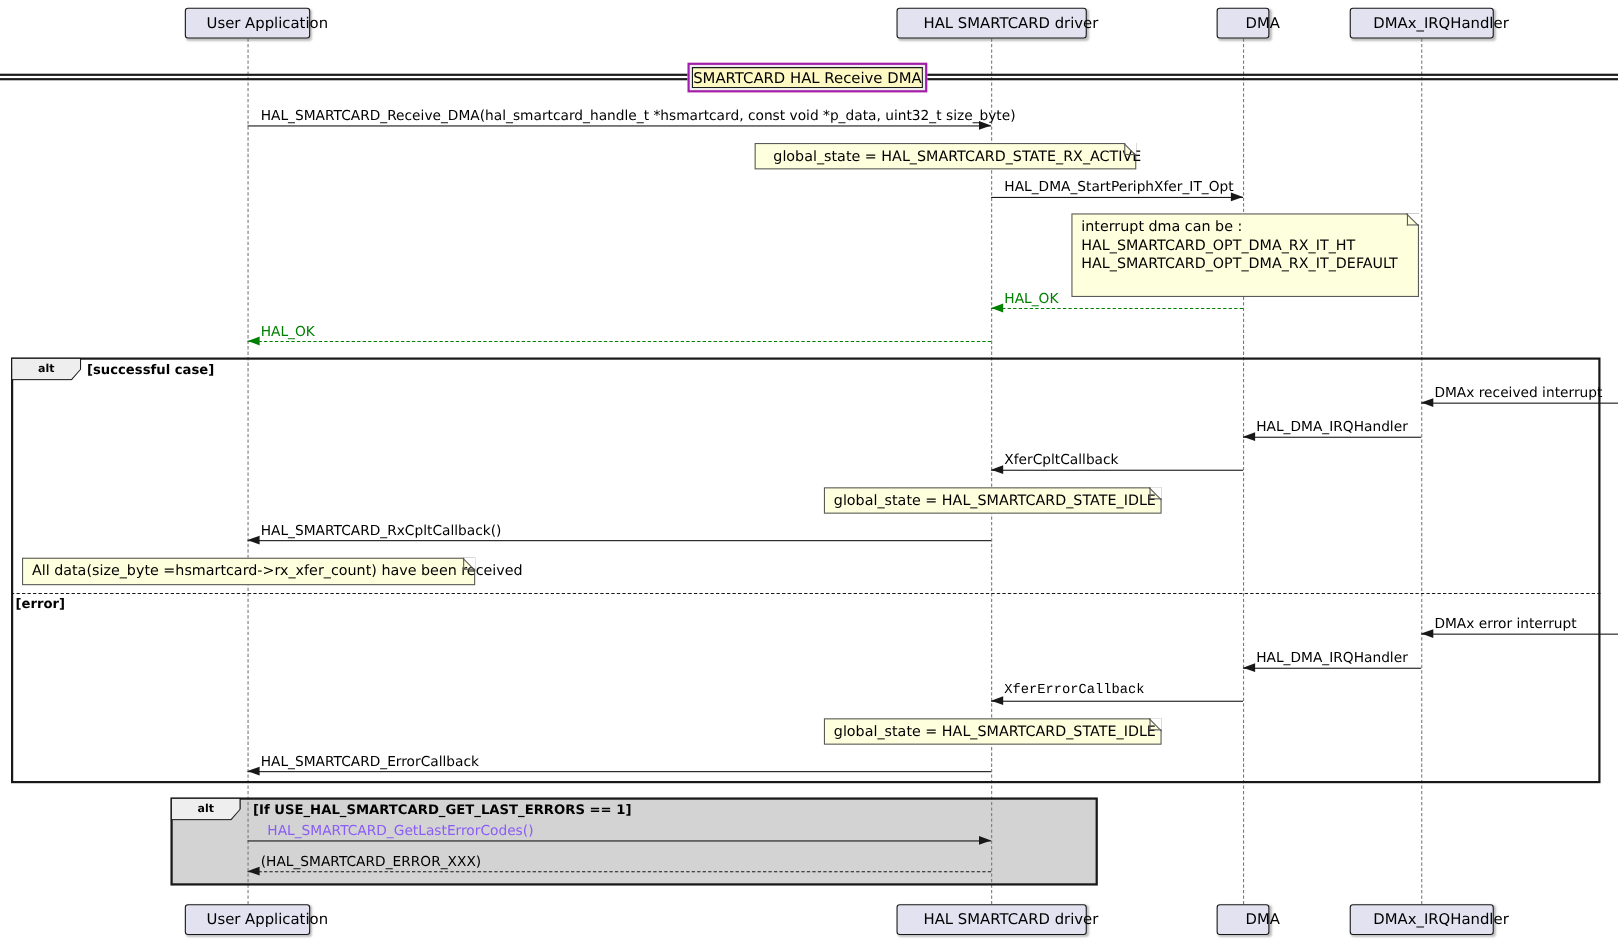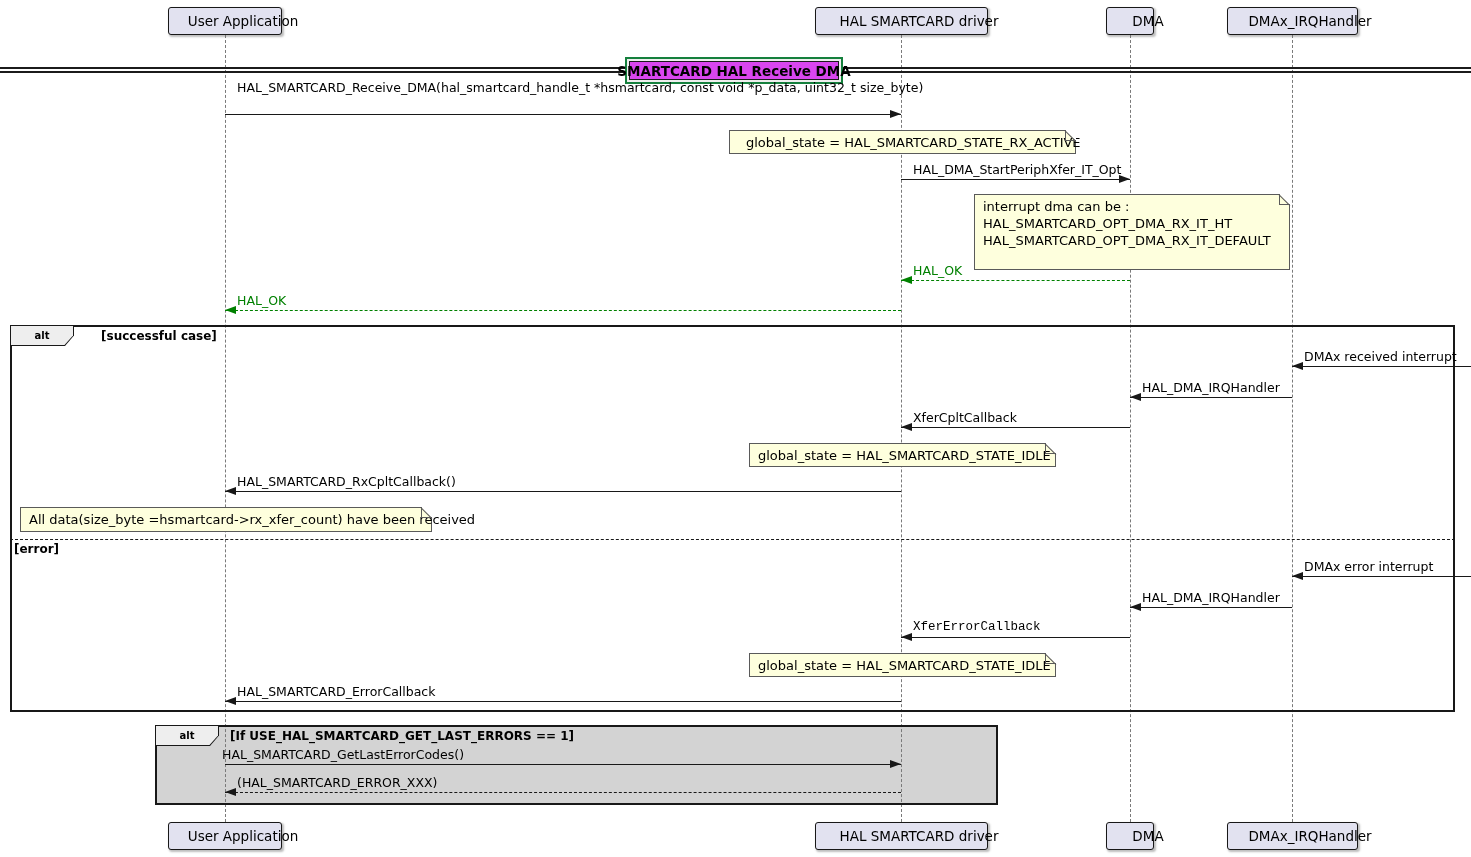--- a/index.html
+++ b/index.html
@@ -5,23 +5,23 @@
   html,body{margin:0;padding:0;background:#ffffff;}
   *{box-sizing:border-box;}
   #diagram{position:relative;width:1471px;height:857px;background:#ffffff;overflow:hidden;
            font-family:"DejaVu Sans","Liberation Sans",sans-serif;color:#000;}
   .lifeline{position:absolute;width:0;border-left:1px dashed #7a7a7a;}
   .participant{position:absolute;display:flex;align-items:center;justify-content:center;
                background:#E2E2F0;border:1px solid #181818;border-radius:3px;
                font-size:13.5px;box-shadow:1.5px 1.5px 2px rgba(110,110,110,.45);white-space:nowrap;padding-left:36px;}
   .rule{position:absolute;height:0;border-top:2px solid #1b1b1b;}
   .title-box{position:absolute;display:flex;align-items:center;justify-content:center;
-             background:#d946ef;border:2px solid #15803d;
+             background:#fef9c3;border:2px solid #a21caf;
              box-shadow:inset 0 0 0 2px #EEEEEE, inset 0 0 0 3px #1b1b1b;
-             font-weight:bold;font-size:13.5px;white-space:nowrap;}
+             font-weight:normal;font-size:13.5px;white-space:nowrap;}
   .frame{position:absolute;border:2px solid #181818;}
   .frag-label{position:absolute;width:64px;height:21px;background:#181818;
               clip-path:polygon(0 0,100% 0,100% 50%,calc(100% - 9px) 100%,0 100%);}
   .frag-label-in{position:absolute;left:1px;top:1px;right:1px;bottom:1px;background:#EEEEEE;
               clip-path:polygon(0 0,100% 0,100% 50%,calc(100% - 8.5px) 100%,0 100%);
               display:flex;align-items:center;justify-content:center;font-weight:bold;font-size:10px;}
   .guard{position:absolute;font-weight:bold;font-size:12px;white-space:nowrap;}
   .divider{position:absolute;height:0;border-top:1px dashed #181818;}
   .msg-label{position:absolute;font-size:12.5px;white-space:nowrap;height:17px;line-height:17px;}
   .note{position:absolute;background:#FEFFDD;border:1px solid #5a5a5a;padding:3px 8px 0 8px;}
@@ -42,29 +42,29 @@
     <div class="lifeline" style="left: 901px; top: 35px; height: 787px;"></div>
     <div class="lifeline" style="left: 1130px; top: 35px; height: 787px;"></div>
     <div class="lifeline" style="left: 1292px; top: 35px; height: 787px;"></div>
     <div class="rule" style="left: 0px; top: 67px; width: 1471px;"></div>
     <div class="rule" style="left: 0px; top: 71px; width: 1471px;"></div>
     <div class="title-box" style="left: 625px; top: 57px; width: 218px; height: 27px;">SMARTCARD HAL Receive DMA</div>
     <div class="frame" style="left: 10px; top: 325px; width: 1445px; height: 387px;"></div>
     <div class="frag-label" style="left: 10px; top: 325px;">
       <div class="frag-label-in">alt</div>
     </div>
-    <div class="guard" style="left: 101px; top: 329px;">[successful case]</div>
+    <div class="guard" style="left: 79px; top: 329px;">[successful case]</div>
     <div class="divider" style="left: 10px; top: 539px; width: 1445px;"></div>
     <div class="guard" style="left: 14px; top: 542px;">[error]</div>
     <div class="frame" style="left: 155px; top: 725px; width: 843px; height: 80px;"></div>
     <div class="frag-label" style="left: 155px; top: 725px;">
       <div class="frag-label-in">alt</div>
     </div>
     <div class="guard" style="left: 230px; top: 729px;">[If USE_HAL_SMARTCARD_GET_LAST_ERRORS == 1]</div>
-    <div class="note" style="left: 729px; top: 130px; width: 347px; height: 24px; padding-left: 16px;">
+    <div class="note" style="left: 686px; top: 130px; width: 347px; height: 24px; padding-left: 16px;">
       <div class="note-line">global_state = HAL_SMARTCARD_STATE_RX_ACTIVE</div>
       <div class="fold-cover"></div>
       <div class="fold-edges"></div>
       <div class="fold-diag"></div>
     </div>
     <div class="note" style="left: 974px; top: 194px; width: 316px; height: 76px;">
       <div class="note-line">interrupt dma can be :</div>
       <div class="note-line">HAL_SMARTCARD_OPT_DMA_RX_IT_HT</div>
       <div class="note-line">HAL_SMARTCARD_OPT_DMA_RX_IT_DEFAULT</div>
       <div class="fold-cover"></div>
@@ -84,21 +84,21 @@
       <div class="fold-diag"></div>
     </div>
     <div class="note" style="left: 749px; top: 653px; width: 307px; height: 24px;">
       <div class="note-line">global_state = HAL_SMARTCARD_STATE_IDLE</div>
       <div class="fold-cover"></div>
       <div class="fold-edges"></div>
       <div class="fold-diag"></div>
     </div>
     <div style="position: absolute; left: 225px; top: 114px; width: 676px; height: 0px; border-top: 1px solid rgb(24, 24, 24);"></div>
     <div style="position: absolute; top: 110px; width: 0px; height: 0px; border-top: 4.5px solid transparent; border-bottom: 4.5px solid transparent; left: 890px; border-left: 11px solid rgb(24, 24, 24);"></div>
-    <div class="msg-label" style="left: 237px; top: 79px; color: rgb(0, 0, 0);">HAL_SMARTCARD_Receive_DMA(hal_smartcard_handle_t *hsmartcard, const void *p_data, uint32_t size_byte)</div>
+    <div class="msg-label" style="left: 237px; top: 96px; color: rgb(0, 0, 0);">HAL_SMARTCARD_Receive_DMA(hal_smartcard_handle_t *hsmartcard, const void *p_data, uint32_t size_byte)</div>
     <div style="position: absolute; left: 901px; top: 179px; width: 229px; height: 0px; border-top: 1px solid rgb(24, 24, 24);"></div>
     <div style="position: absolute; top: 175px; width: 0px; height: 0px; border-top: 4.5px solid transparent; border-bottom: 4.5px solid transparent; left: 1119px; border-left: 11px solid rgb(24, 24, 24);"></div>
     <div class="msg-label" style="left: 913px; top: 161px; color: rgb(0, 0, 0);">HAL_DMA_StartPeriphXfer_IT_Opt</div>
     <div style="position: absolute; left: 901px; top: 280px; width: 229px; height: 0px; border-top: 1px dashed rgb(0, 128, 0);"></div>
     <div style="position: absolute; top: 276px; width: 0px; height: 0px; border-top: 4.5px solid transparent; border-bottom: 4.5px solid transparent; left: 901px; border-right: 11px solid rgb(0, 128, 0);"></div>
     <div class="msg-label" style="left: 913px; top: 262px; color: rgb(0, 128, 0);">HAL_OK</div>
     <div style="position: absolute; left: 225px; top: 310px; width: 676px; height: 0px; border-top: 1px dashed rgb(0, 128, 0);"></div>
     <div style="position: absolute; top: 306px; width: 0px; height: 0px; border-top: 4.5px solid transparent; border-bottom: 4.5px solid transparent; left: 225px; border-right: 11px solid rgb(0, 128, 0);"></div>
     <div class="msg-label" style="left: 237px; top: 292px; color: rgb(0, 128, 0);">HAL_OK</div>
     <div style="position: absolute; left: 1292px; top: 366px; width: 179px; height: 0px; border-top: 1px solid rgb(24, 24, 24);"></div>
@@ -120,21 +120,21 @@
     <div style="position: absolute; top: 603px; width: 0px; height: 0px; border-top: 4.5px solid transparent; border-bottom: 4.5px solid transparent; left: 1130px; border-right: 11px solid rgb(24, 24, 24);"></div>
     <div class="msg-label" style="left: 1142px; top: 589px; color: rgb(0, 0, 0);">HAL_DMA_IRQHandler</div>
     <div style="position: absolute; left: 901px; top: 637px; width: 229px; height: 0px; border-top: 1px solid rgb(24, 24, 24);"></div>
     <div style="position: absolute; top: 633px; width: 0px; height: 0px; border-top: 4.5px solid transparent; border-bottom: 4.5px solid transparent; left: 901px; border-right: 11px solid rgb(24, 24, 24);"></div>
     <div class="msg-label" style="left: 913px; top: 619px; color: rgb(0, 0, 0); font-family: Liberation Mono, monospace;">XferErrorCallback</div>
     <div style="position: absolute; left: 225px; top: 701px; width: 676px; height: 0px; border-top: 1px solid rgb(24, 24, 24);"></div>
     <div style="position: absolute; top: 697px; width: 0px; height: 0px; border-top: 4.5px solid transparent; border-bottom: 4.5px solid transparent; left: 225px; border-right: 11px solid rgb(24, 24, 24);"></div>
     <div class="msg-label" style="left: 237px; top: 683px; color: rgb(0, 0, 0);">HAL_SMARTCARD_ErrorCallback</div>
     <div style="position: absolute; left: 225px; top: 764px; width: 676px; height: 0px; border-top: 1px solid rgb(24, 24, 24);"></div>
     <div style="position: absolute; top: 760px; width: 0px; height: 0px; border-top: 4.5px solid transparent; border-bottom: 4.5px solid transparent; left: 890px; border-left: 11px solid rgb(24, 24, 24);"></div>
-    <div class="msg-label" style="left: 222px; top: 746px; color: #000000; text-align: center;">HAL_SMARTCARD_GetLastErrorCodes()</div>
+    <div class="msg-label" style="left: 243px; top: 746px; color: #8b5cf6; text-align: center;">HAL_SMARTCARD_GetLastErrorCodes()</div>
     <div style="position: absolute; left: 225px; top: 792px; width: 676px; height: 0px; border-top: 1px dashed rgb(24, 24, 24);"></div>
     <div style="position: absolute; top: 788px; width: 0px; height: 0px; border-top: 4.5px solid transparent; border-bottom: 4.5px solid transparent; left: 225px; border-right: 11px solid rgb(24, 24, 24);"></div>
     <div class="msg-label" style="left: 237px; top: 774px; color: rgb(0, 0, 0);">(HAL_SMARTCARD_ERROR_XXX)</div>
     <div class="participant" style="left: 168px; top: 7px; width: 114px; height: 28px;">User Application</div>
     <div class="participant" style="left: 168px; top: 822px; width: 114px; height: 28px;">User Application</div>
     <div class="participant" style="left: 814.5px; top: 7px; width: 173px; height: 28px;">HAL SMARTCARD driver</div>
     <div class="participant" style="left: 814.5px; top: 822px; width: 173px; height: 28px;">HAL SMARTCARD driver</div>
     <div class="participant" style="left: 1106px; top: 7px; width: 48px; height: 28px;">DMA</div>
     <div class="participant" style="left: 1106px; top: 822px; width: 48px; height: 28px;">DMA</div>
     <div class="participant" style="left: 1226.5px; top: 7px; width: 131px; height: 28px;">DMAx_IRQHandler</div>

